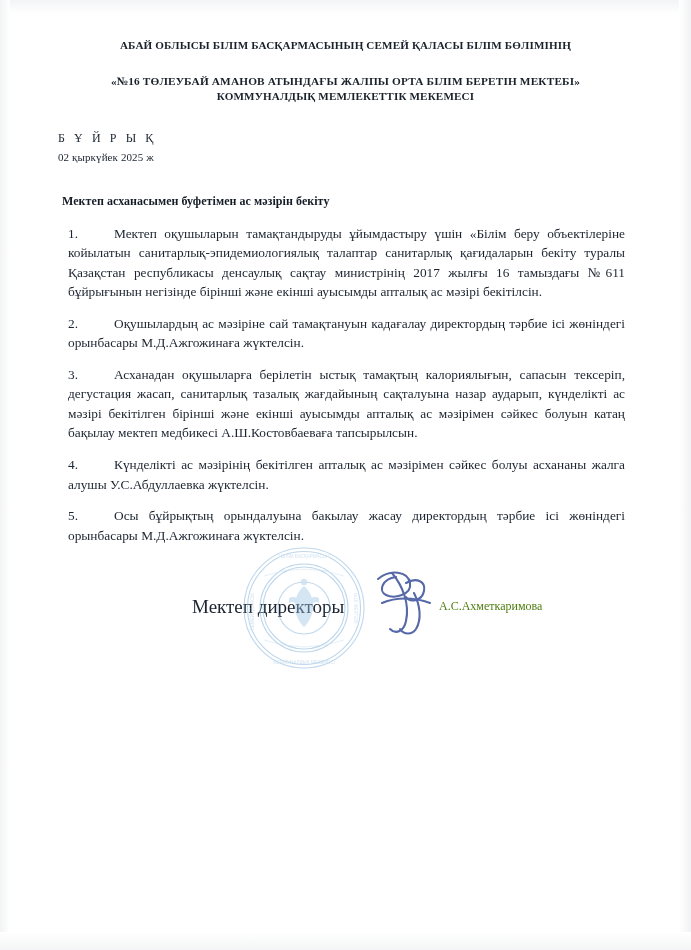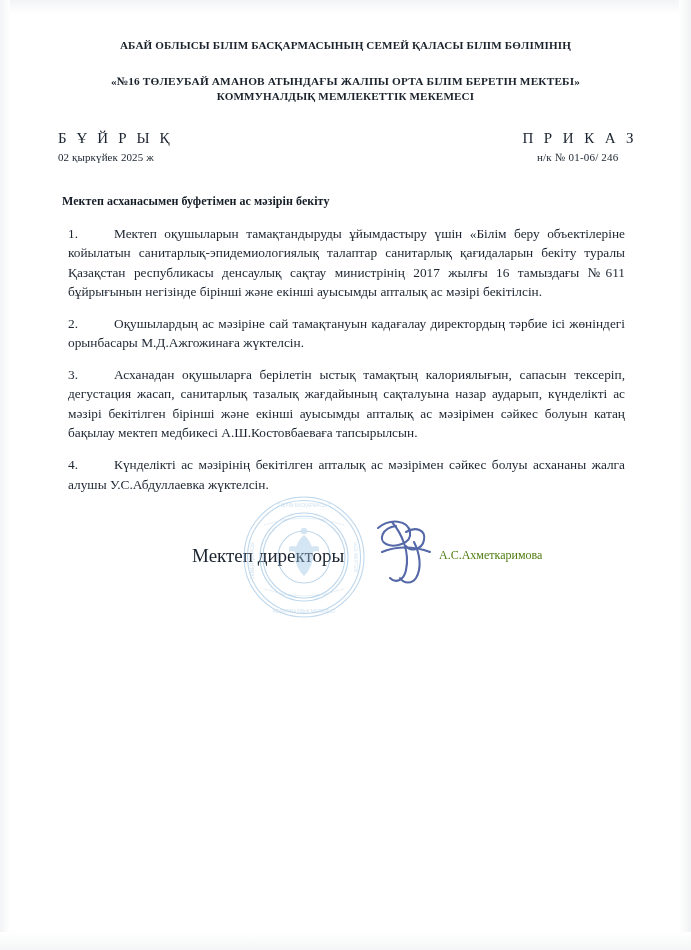--- a/index.html
+++ b/index.html
@@ -87,21 +87,21 @@
     top: 0;
     text-align: left;
   }
   .order-right {
     position: absolute;
     right: 6px;
     top: 0;
     text-align: center;
   }
   .order-word {
-    font-size: 15px;
+    font-size: 12px;
     letter-spacing: 3.1px;
     line-height: 20px;
     white-space: nowrap;
     color: #1b2430;
   }
   .order-sub {
     font-size: 11px;
     line-height: 19px;
     white-space: nowrap;
     color: #1b2430;
@@ -197,24 +197,20 @@
       <span class="line org-line-1">АБАЙ ОБЛЫСЫ БІЛІМ БАСҚАРМАСЫНЫҢ СЕМЕЙ ҚАЛАСЫ БІЛІМ БӨЛІМІНІҢ</span>
       <span class="line org-line-2">«№16 ТӨЛЕУБАЙ АМАНОВ АТЫНДАҒЫ ЖАЛПЫ ОРТА БІЛІМ БЕРЕТІН МЕКТЕБІ»</span>
       <span class="line org-line-3">КОММУНАЛДЫҚ МЕМЛЕКЕТТІК МЕКЕМЕСІ</span>
     </div>
 
     <div class="order-bar">
       <div class="order-left">
         <div class="order-word">Б Ұ Й Р Ы Қ</div>
         <div class="order-sub">02 қыркүйек  2025 ж</div>
       </div>
-      <div class="order-right">
-        <div class="order-word">П Р И К А З</div>
-        <div class="order-sub">н/к № 01-06/ 246</div>
-      </div>
     </div>
 
     <div class="doc-title">Мектеп асханасымен буфетімен ас мәзірін бекіту</div>
 
     <div class="body-block">
 
       <p class="para">
         <span class="num">1.</span><span>Мектеп оқушыларын тамақтандыруды ұйымдастыру үшін «Білім беру объектілеріне койылатын санитарлық-эпидемиологиялық талаптар санитарлық қағидаларын бекіту туралы Қазақстан республикасы денсаулық сақтау министрінің 2017 жылғы 16 тамыздағы №611 бұйрығынын негізінде бірінші және екінші ауысымды апталық ас мәзірі бекітілсін.</span>
       </p>
 
@@ -223,20 +219,23 @@
       </p>
 
       <p class="para">
         <span class="num">3.</span><span>Асханадан оқушыларға берілетін ыстық  тамақтың калориялығын, сапасын тексеріп, дегустация жасап, санитарлық тазалық жағдайының сақталуына назар аударып, күнделікті  ас мәзірі бекітілген  бірінші және екінші ауысымды апталық  ас мәзірімен сәйкес болуын катаң бақылау мектеп медбикесі А.Ш.Костовбаеваға тапсырылсын.</span>
       </p>
 
       <p class="para">
         <span class="num">4.</span><span>Күнделікті ас мәзірінің бекітілген апталық ас мәзірімен сәйкес болуы асхананы жалга алушы У.С.Абдуллаевка жүктелсін.</span>
       </p>
 
+      <p class="para">
+        <span class="num">5.</span><span>Осы бұйрықтың орындалуына бакылау жасау директордың тәрбие ісі жөніндегі орынбасары М.Д.Ажгожинаға жүктелсін.</span>
+      </p>
 
       <div class="signature-row">
 
         <div class="sig-title">Мектеп директоры</div>
 
         <svg class="stamp" viewBox="0 0 124 124">
           <g fill="none" stroke="#7fb0d8" stroke-width="1.1">
             <circle cx="62" cy="62" r="60"></circle>
             <circle cx="62" cy="62" r="56.5"></circle>
             <circle cx="62" cy="62" r="44"></circle>

